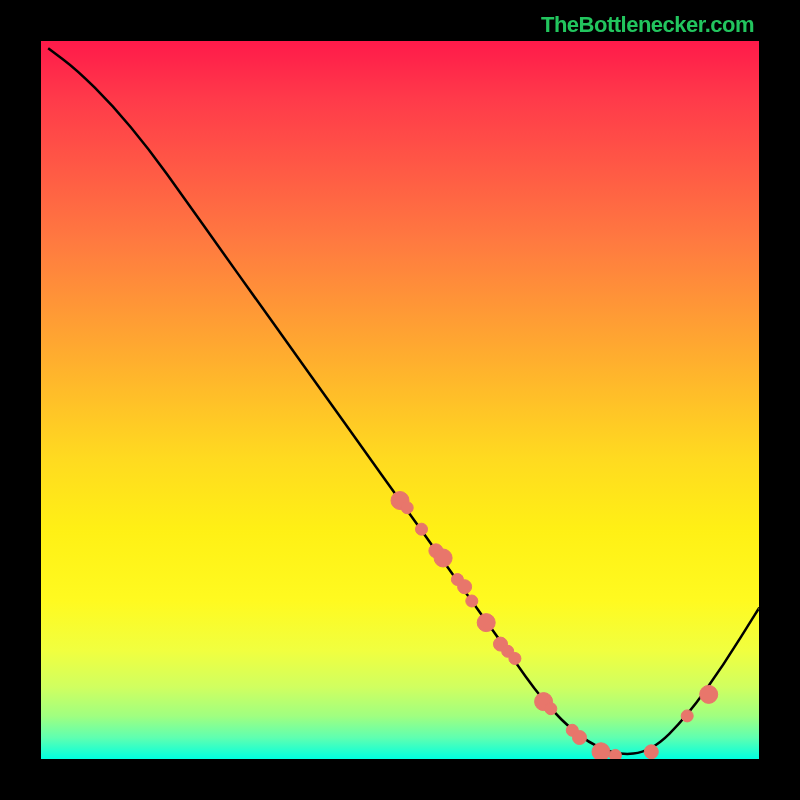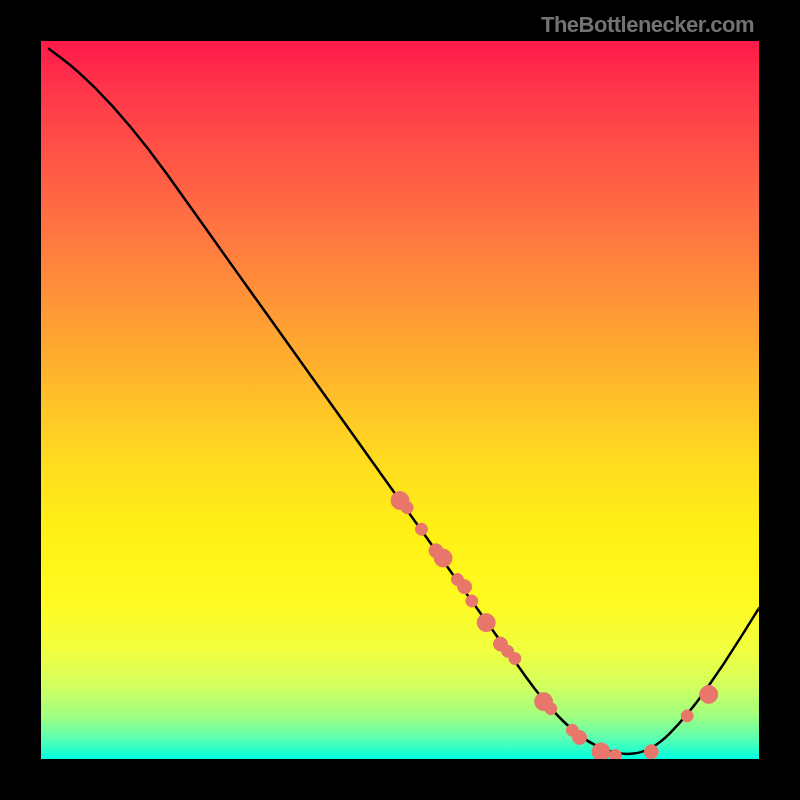--- a/index.html
+++ b/index.html
@@ -36,21 +36,21 @@
       #a0ff80 94%,
       #60ffb0 97%,
       #20ffd0 99%,
       #00ffe0 100%
     );
   }
   .watermark {
     position: absolute;
     top: 12px;
     right: 46px;
-    color: #737373;
+    color: #22c55e;
     font-size: 22px;
     font-weight: 600;
     letter-spacing: -0.5px;
   }
   .curve-svg {
     position: absolute;
     left: 0;
     top: 0;
     width: 718px;
     height: 718px;

